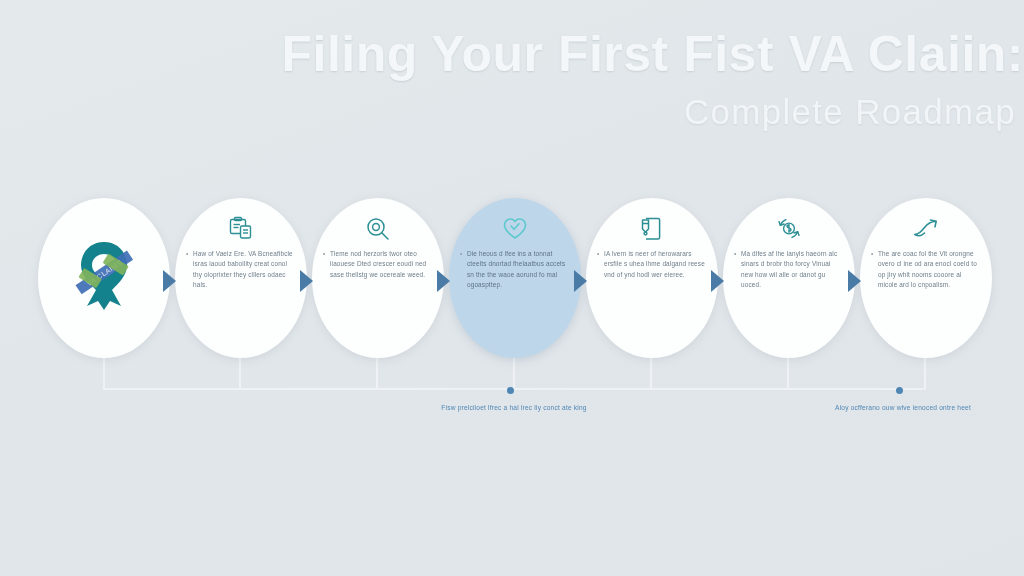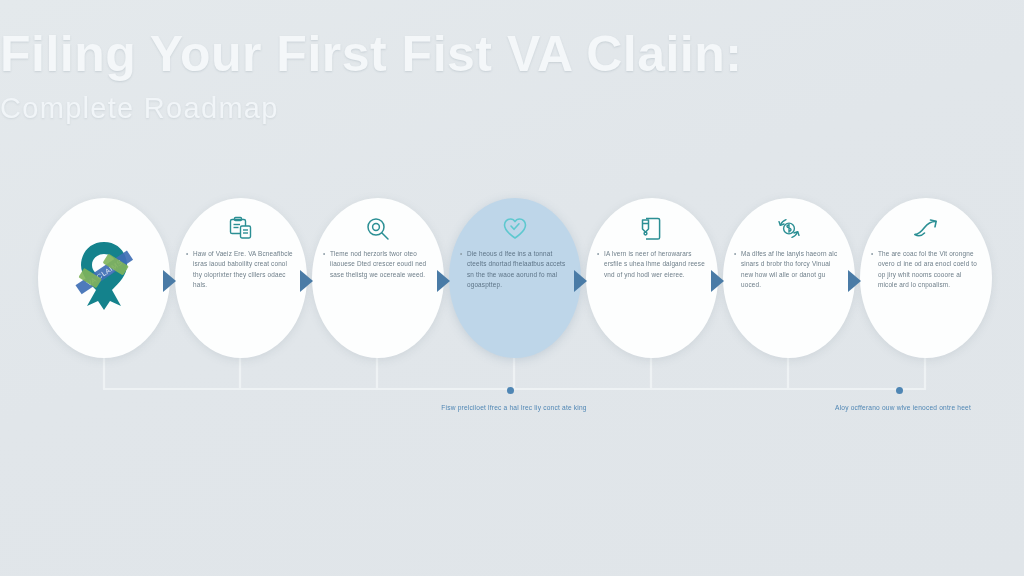--- a/index.html
+++ b/index.html
@@ -20,37 +20,37 @@
     inset: 0;
     background: linear-gradient(160deg, #e4e9ec 0%, #e1e6ea 45%, #e0e5e9 100%);
   }
 
   
   .header {
     position: absolute;
     top: 26px;
     left: 0;
     width: 1024px;
-    text-align: left;
+    text-align: right;
   }
   .title {
     font-size: 50px;
     font-weight: bold;
     color: #f4f7f9;
     letter-spacing: 0.5px;
     line-height: 1.15;
     margin: 0;
     text-shadow: 0 1px 2px rgba(140,155,165,0.30);
   }
   .subtitle {
-    font-size: 29px;
+    font-size: 35px;
     font-weight: 300;
     color: #f1f5f8;
     letter-spacing: 1.3px;
-    margin: 8px 0 0 0;
+    margin: 8px 8px 0 0;
     text-shadow: 0 1px 2px rgba(140,155,165,0.22);
   }
 
   
   .flow {
     position: absolute;
     top: 198px;
     left: 0;
     width: 1024px;
     height: 160px;

